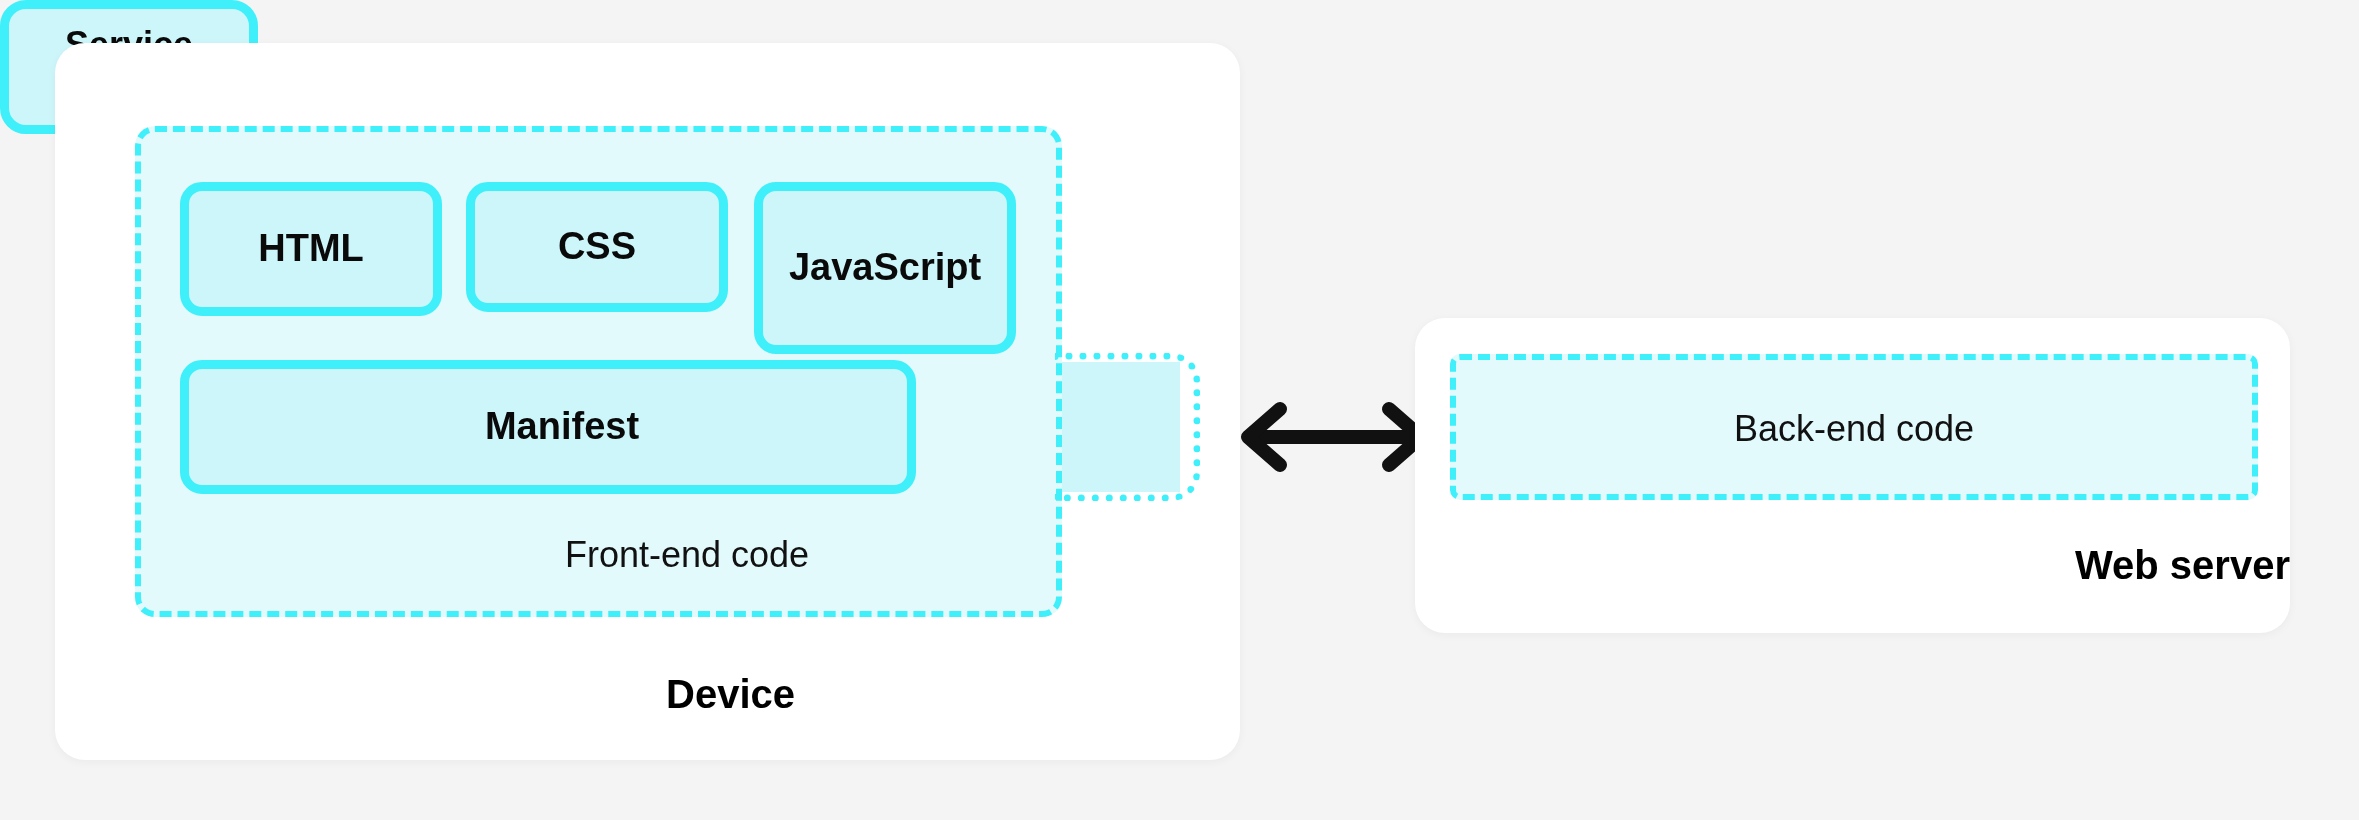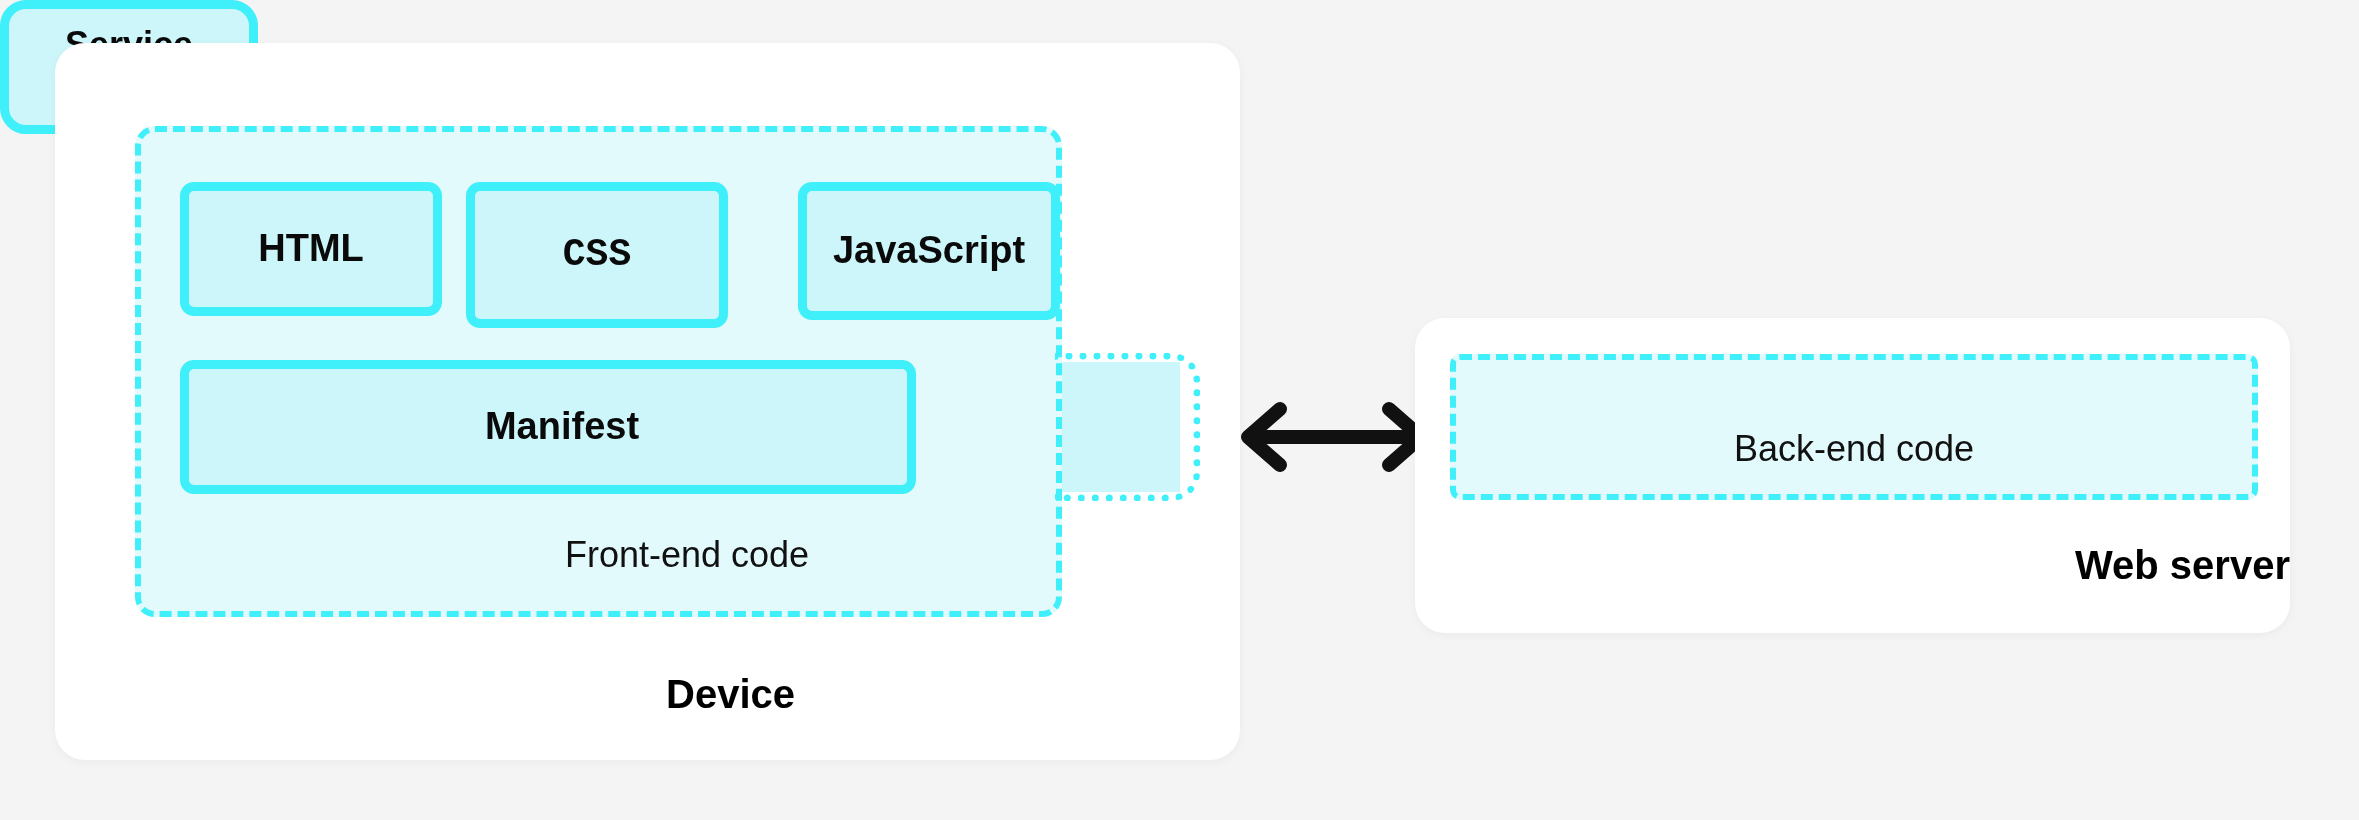--- a/index.html
+++ b/index.html
@@ -63,34 +63,34 @@
     height: 146px;
     border: 6px dashed #3ff0fa;
     border-radius: 10px;
   }
 
   
   .tile {
     position: absolute;
     background: #cdf6fb;
     border: 9px solid #3ff0fa;
-    border-radius: 14px;
+    border-radius: 22px;
     box-sizing: border-box;
     display: flex;
     align-items: center;
     justify-content: center;
     text-align: center;
     color: #0a0a0a;
     font-weight: bold;
     font-size: 38px;
     line-height: 1.15;
   }
   #tile-html      { left: 180px; top: 182px; width: 262px; height: 134px; }
-  #tile-css       { left: 466px; top: 182px; width: 262px; height: 146px; font-family: Liberation Mono, monospace; }
-  #tile-js        { left: 754px; top: 182px; width: 262px; height: 138px; margin-left: 44px; }
+  #tile-css       { left: 466px; top: 182px; width: 262px; height: 130px; }
+  #tile-js        { left: 754px; top: 182px; width: 262px; height: 172px; }
   #tile-manifest  { left: 180px; top: 360px; width: 736px; height: 134px; padding-left: 28px; }
 
   
   #tile-sw {
     left: 935px;
     top: 360px;
     width: 258px;
     height: 134px;
     background: #cdf6fb;
     border: 9px solid #3ff0fa;
@@ -153,21 +153,20 @@
   #frontend-label {
     left: 135px;
     top: 534px;
     width: 1104px;
   }
   #backend-label {
     left: 1450px;
     top: 408px;
     width: 808px;
     font-size: 36px;
-    margin-top: 20px;
   }
 
   
   .card-title {
     position: absolute;
     color: #000000;
     font-size: 40px;
     font-weight: bold;
     white-space: nowrap;
     text-align: right;

